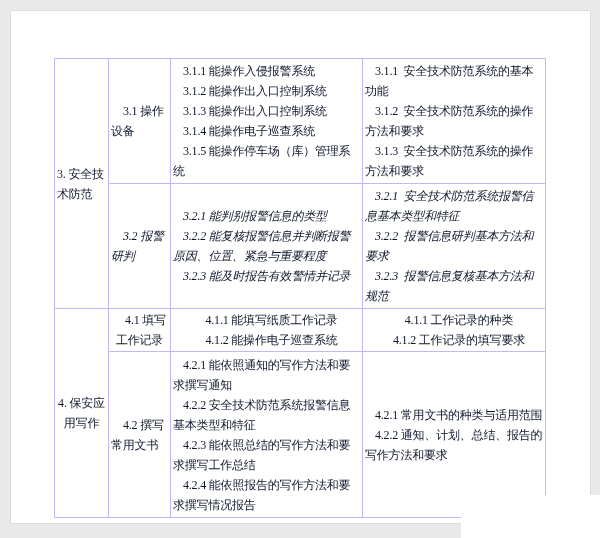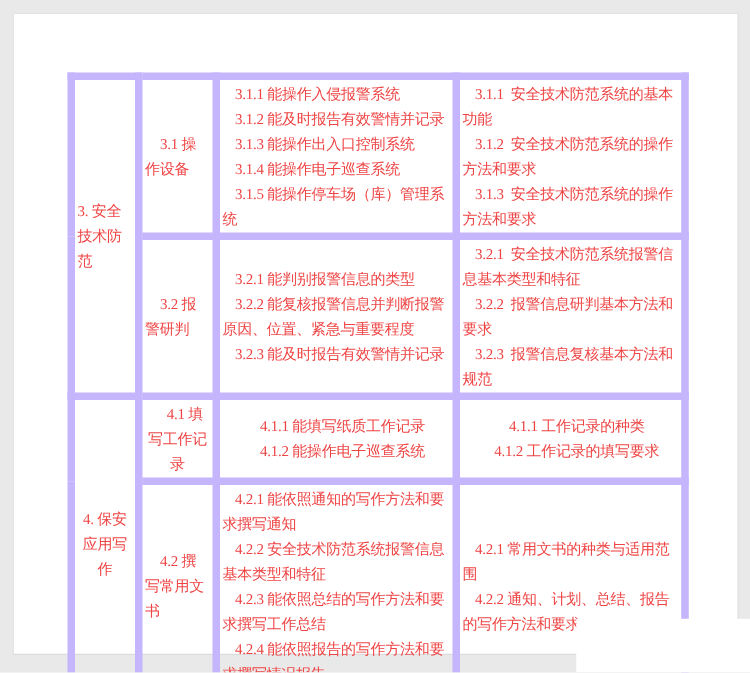--- a/index.html
+++ b/index.html
@@ -19,36 +19,36 @@
     border:1px solid #dcdcdc;
     box-sizing:border-box;
   }
   table.grid{
     position:absolute;left:43px;top:47px;
     border-collapse:collapse;
     table-layout:fixed;
     width:491px;
   }
   table.grid td{
-    border:6px solid #c4b5fd;
+    border:1px solid #c4b5fd;
     vertical-align:middle;
     padding:1px 2px;
-    color:#ef4444;
+    color:#0f172a;
     font-size:12px;
     line-height:20px;
     letter-spacing:-0.2px;
     box-sizing:border-box;
     overflow:hidden;
   }
   td.c-section{width:54px;}
   td.c-sub{width:62px;}
   td.c-skill{width:192px;padding-left:2px;padding-right:1px;}
   td.c-know{width:183px;padding-left:2px;padding-right:1px;margin-left:48px;}
   .h-r1{height:125px;}
-  .h-r2{height:125px;}
+  .h-r2{height:125px;font-style:italic;}
   .h-r3{height:39px;text-align:center;}
   .h-r4{height:166px;}
   td p{margin:0;}
   td.c-sub p{text-indent:1em;}
   td.c-skill p{text-indent:10px;}
   td.c-know p{text-indent:10px;white-space:pre-wrap;}
   .patch{
     position:absolute;left:461px;top:495px;
     width:139px;height:43px;
     background:#ffffff;
@@ -66,21 +66,21 @@
 
         <tr>
           <td class="c-section h-r1" rowspan="2">
             <p>3. 安全技术防范</p>
           </td>
           <td class="c-sub h-r1">
             <p>3.1 操作设备</p>
           </td>
           <td class="c-skill h-r1">
             <p>3.1.1 能操作入侵报警系统</p>
-            <p>3.1.2 能及时报告有效警情并记录</p>
+            <p>3.1.2 能操作出入口控制系统</p>
             <p>3.1.3 能操作出入口控制系统</p>
             <p>3.1.4 能操作电子巡查系统</p>
             <p>3.1.5 能操作停车场（库）管理系统</p>
           </td>
           <td class="c-know h-r1">
             <p>3.1.1  安全技术防范系统的基本功能</p>
             <p>3.1.2  安全技术防范系统的操作方法和要求</p>
             <p>3.1.3  安全技术防范系统的操作方法和要求</p>
           </td>
         </tr>

